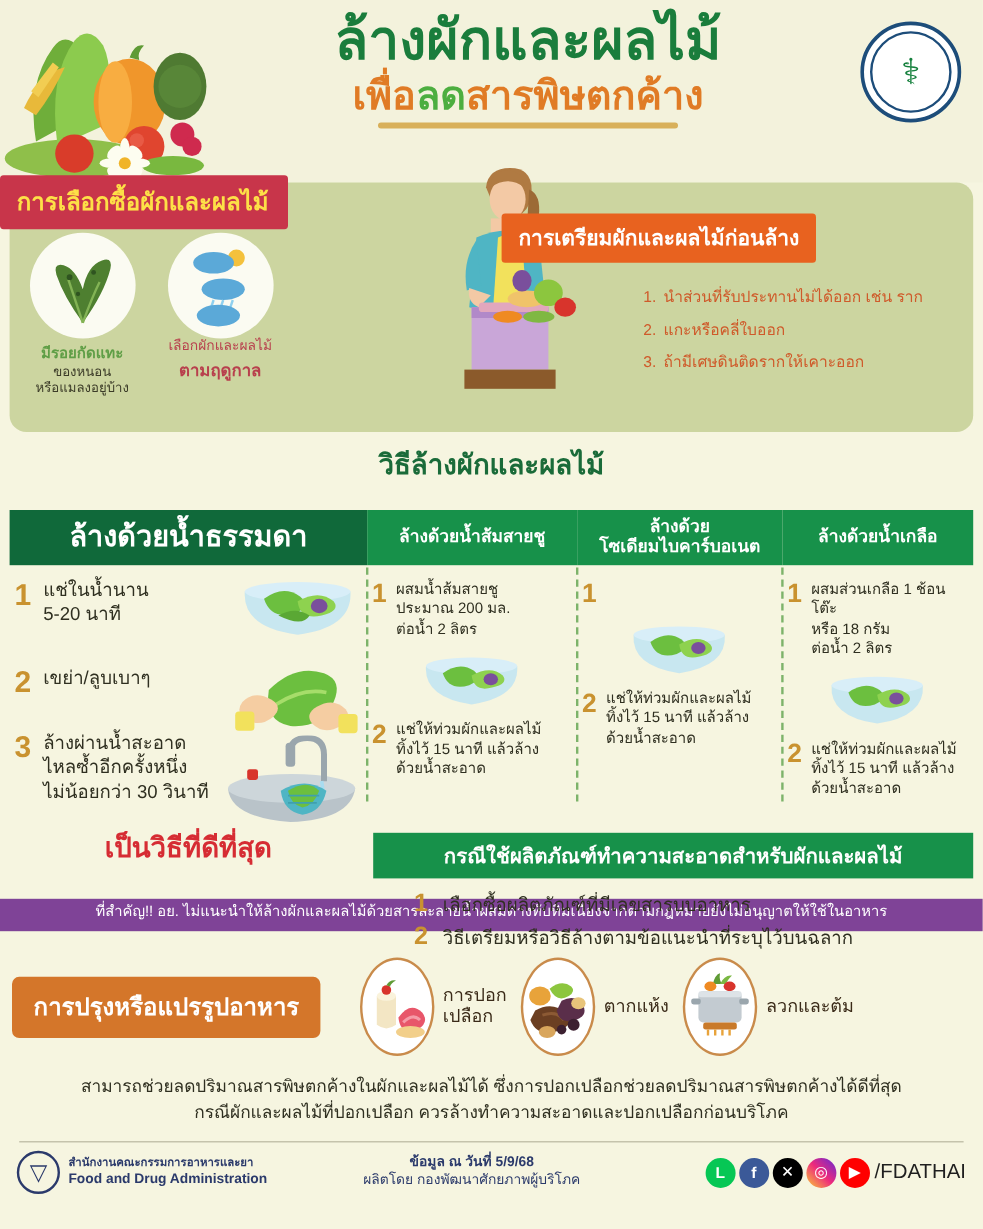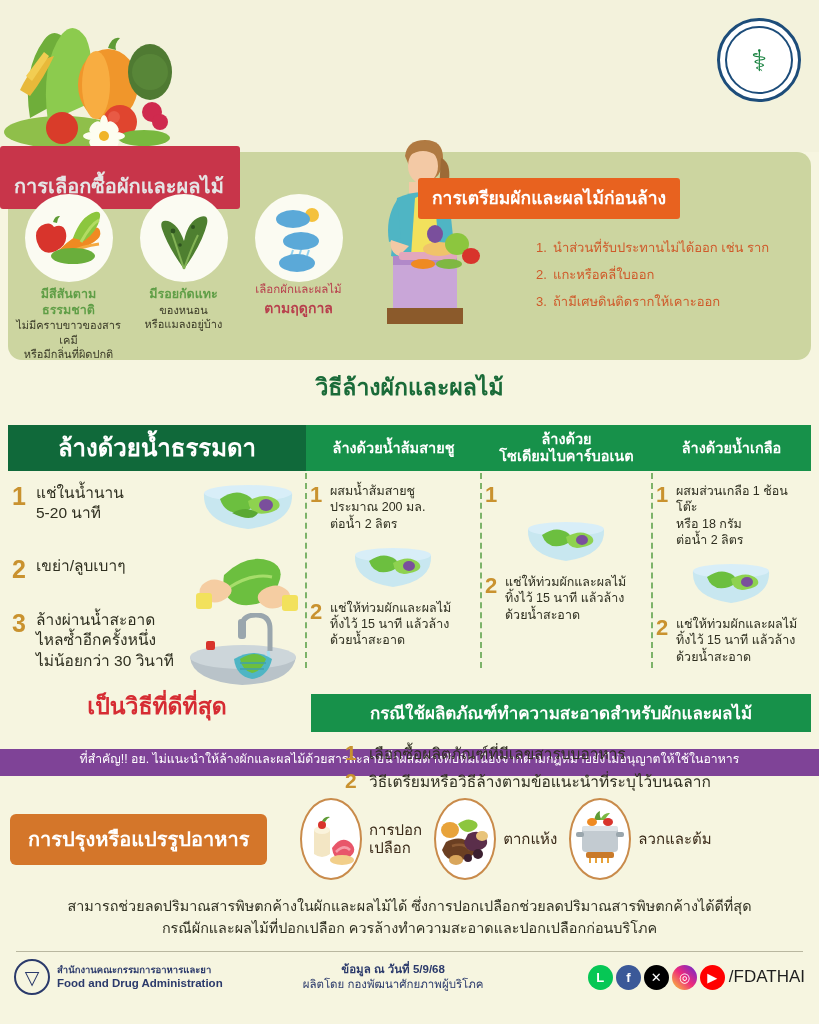--- a/index.html
+++ b/index.html
@@ -54,23 +54,23 @@
   
   .sect-select {
     position: relative;
     margin: 0 8px;
     background: #ccd5a0;
     border-radius: 14px;
     height: 208px;
   }
   .badge-red {
     position: absolute; left: -8px; top: -6px;
-    background: #c8354a; color: #e5e5e5;
+    background: #c8354a; color: #fde047;
     font-size: 20px; font-weight: bold;
-    padding: 24px 16px 7px 14px;
+    padding: 6px 16px 7px 14px;
     border-radius: 3px;
   }
   .circles-row {
     position: absolute; left: 8px; top: 42px;
     display: flex; gap: 10px;
   }
   .circ-item { width: 105px; text-align: center; }
   .circ {
     width: 88px; height: 88px; border-radius: 50%;
     background: #fbfbf2; margin: 0 auto;
@@ -259,46 +259,37 @@
           <ellipse cx="116" cy="136" rx="9" ry="4"></ellipse>
         <ellipse cx="95" cy="127" rx="7" ry="4" transform="rotate(-45 95 127)"></ellipse>
         <ellipse cx="113" cy="145" rx="7" ry="4" transform="rotate(-45 113 145)"></ellipse>
         <ellipse cx="113" cy="127" rx="4" ry="7" transform="rotate(-45 113 127)"></ellipse>
         <ellipse cx="95" cy="145" rx="4" ry="7" transform="rotate(-45 95 145)"></ellipse>
       </g>
       <circle cx="104" cy="136" r="5" fill="#f0b429"></circle>
     </svg>
   </div>
 
+  <div class="header-titles">
+    <div class="title-main">ล้างผักและผลไม้</div>
+    <div class="title-sub">
+      <span class="t-orange">เพื่อ</span><span class="t-green">ลด</span><span class="t-orange">สารพิษตกค้าง</span>
+    </div>
+    <div class="title-underline"></div>
+  </div>
 
   <div class="moph-seal">
     <div class="moph-inner">⚕</div>
   </div>
 </div>
 
 <div class="sect-select">
   <div class="badge-red">การเลือกซื้อผักและผลไม้</div>
 
   <div class="circles-row">
-    <div class="circ-item">
-      <div class="circ">
-        <svg width="80" height="60" viewBox="0 0 80 60">
-          <path d="M8 34 q-4 -14 8 -18 q6 -2 9 3 q10 -4 12 6 q2 12 -10 18 q-14 6 -19 -9z" fill="#d8342c"></path>
-          <path d="M24 14 q2 -7 7 -6 q-3 3 -3 7z" fill="#5f9b35"></path>
-          <path d="M30 42 q16 -16 34 -22 q6 -2 7 3 q2 6 -6 11 q-16 10 -30 14z" fill="#ef8a22"></path>
-          <path d="M36 46 q18 -8 34 -10" stroke="#f5a93f" stroke-width="3" fill="none"></path>
-          <path d="M44 30 q8 -22 22 -26 q6 -1 5 5 q-2 14 -16 24z" fill="#8cc63e"></path>
-          <path d="M52 34 q10 -18 18 -22" stroke="#b3dc63" stroke-width="3" fill="none"></path>
-          <ellipse cx="44" cy="48" rx="22" ry="8" fill="#6aae3b"></ellipse>
-        </svg>
-      </div>
-      <div class="circ-cap1">มีสีสันตามธรรมชาติ</div>
-      <div class="circ-cap2">ไม่มีคราบขาวของสารเคมี</div>
-      <div class="circ-cap2">หรือมีกลิ่นที่ผิดปกติ</div>
-    </div>
 
     <div class="circ-item">
       <div class="circ">
         <svg width="76" height="66" viewBox="0 0 76 66">
           <path d="M38 64 q-16 -22 -22 -40 q-3 -10 6 -8 q10 3 16 20 q4 -20 16 -24 q9 -3 7 7 q-5 20 -23 45z" fill="#4e7f30"></path>
           <path d="M38 64 q-8 -24 -12 -36" stroke="#83b355" stroke-width="2" fill="none"></path>
           <path d="M38 64 q8 -22 14 -34" stroke="#83b355" stroke-width="2" fill="none"></path>
           <circle cx="27" cy="26" r="2.4" fill="#2f5420"></circle>
           <circle cx="47" cy="22" r="2" fill="#2f5420"></circle>
           <circle cx="34" cy="40" r="1.8" fill="#2f5420"></circle>

